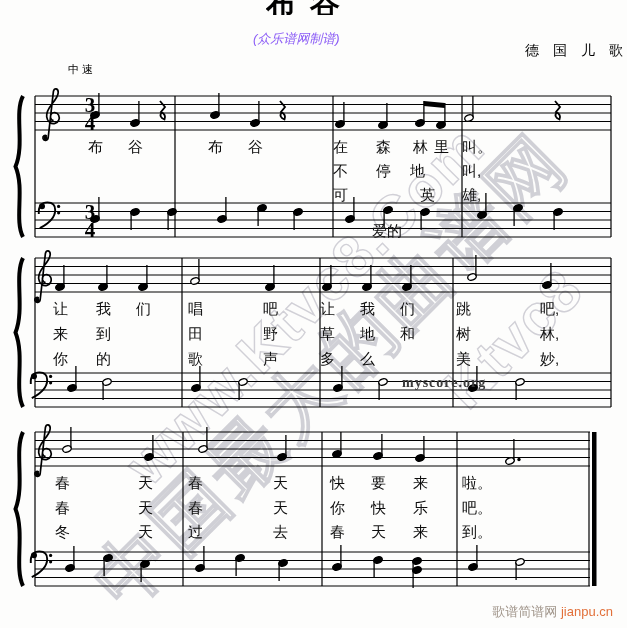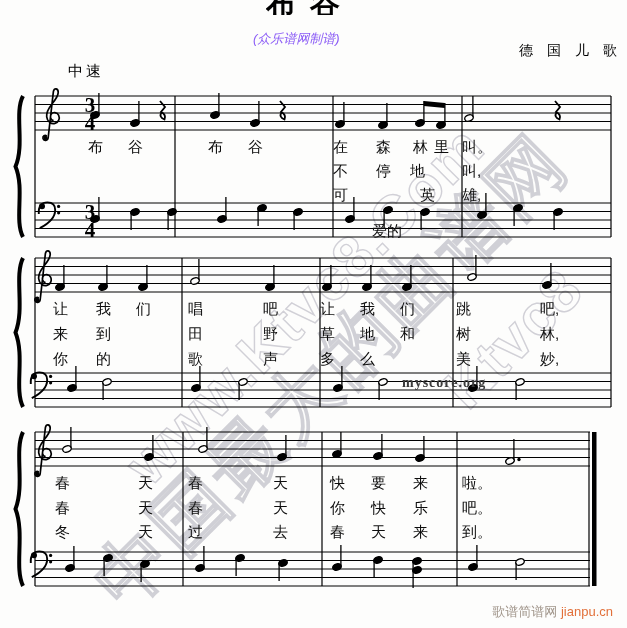--- a/index.html
+++ b/index.html
@@ -7,23 +7,23 @@
   #page{position:relative;width:627px;height:628px;background:#fdfdfc;overflow:hidden;margin:0 auto;}
   
   #wm-layer{position:absolute;left:0;top:0;z-index:1;}
   #score-svg{position:absolute;left:0;top:0;z-index:2;}
   #lyrics-layer{position:absolute;left:0;top:0;width:627px;height:628px;z-index:3;pointer-events:none;}
   #header-layer{position:absolute;left:0;top:0;width:627px;height:444px;z-index:4;pointer-events:none;}
   
   .title-clip{position:absolute;left:266px;top:0;width:130px;height:15px;overflow:hidden;}
   .title-clip span{display:block;margin-top:-16px;font-size:30px;font-weight:bold;letter-spacing:14px;color:#000;white-space:nowrap;}
   .subtitle{position:absolute;left:253px;top:30px;font-size:13px;color:#8b5cf6;white-space:nowrap;font-style:italic;}
-  .credits{position:absolute;right:10px;top:42px;text-align:center;}
+  .credits{position:absolute;right:4px;top:42px;text-align:center;}
   .credits div{font-size:14px;line-height:16.5px;color:#000;white-space:nowrap;}
-  .tempo{position:absolute;left:68px;top:62px;font-size:15px;letter-spacing:3px;color:#000;}
+  .tempo{position:absolute;left:68px;top:62px;font-size:11px;letter-spacing:3px;color:#000;}
   
   .lyric{position:absolute;font-size:15px;color:#0d0d0d;white-space:nowrap;}
   
   .wm-en{font-family:"Liberation Sans",sans-serif;font-weight:bold;font-size:58px;fill:none;stroke:#cdccd3;stroke-width:1.4px;letter-spacing:2px;}
   .wm-cn{font-family:"Liberation Sans",sans-serif;font-weight:bold;font-size:74px;fill:none;stroke:#ccccd2;stroke-width:1.4px;letter-spacing:5px;}
   .wm-myscore{position:absolute;left:402px;top:375px;z-index:3;font-family:"Liberation Serif",serif;font-weight:bold;font-size:14px;letter-spacing:1px;color:#3b3b3b;}
   
   .footer{position:absolute;right:14px;top:603px;z-index:4;font-size:13px;white-space:nowrap;}
   .footer .site-name{color:#a0958a;}
   .footer .site-url{color:#e2703a;}

